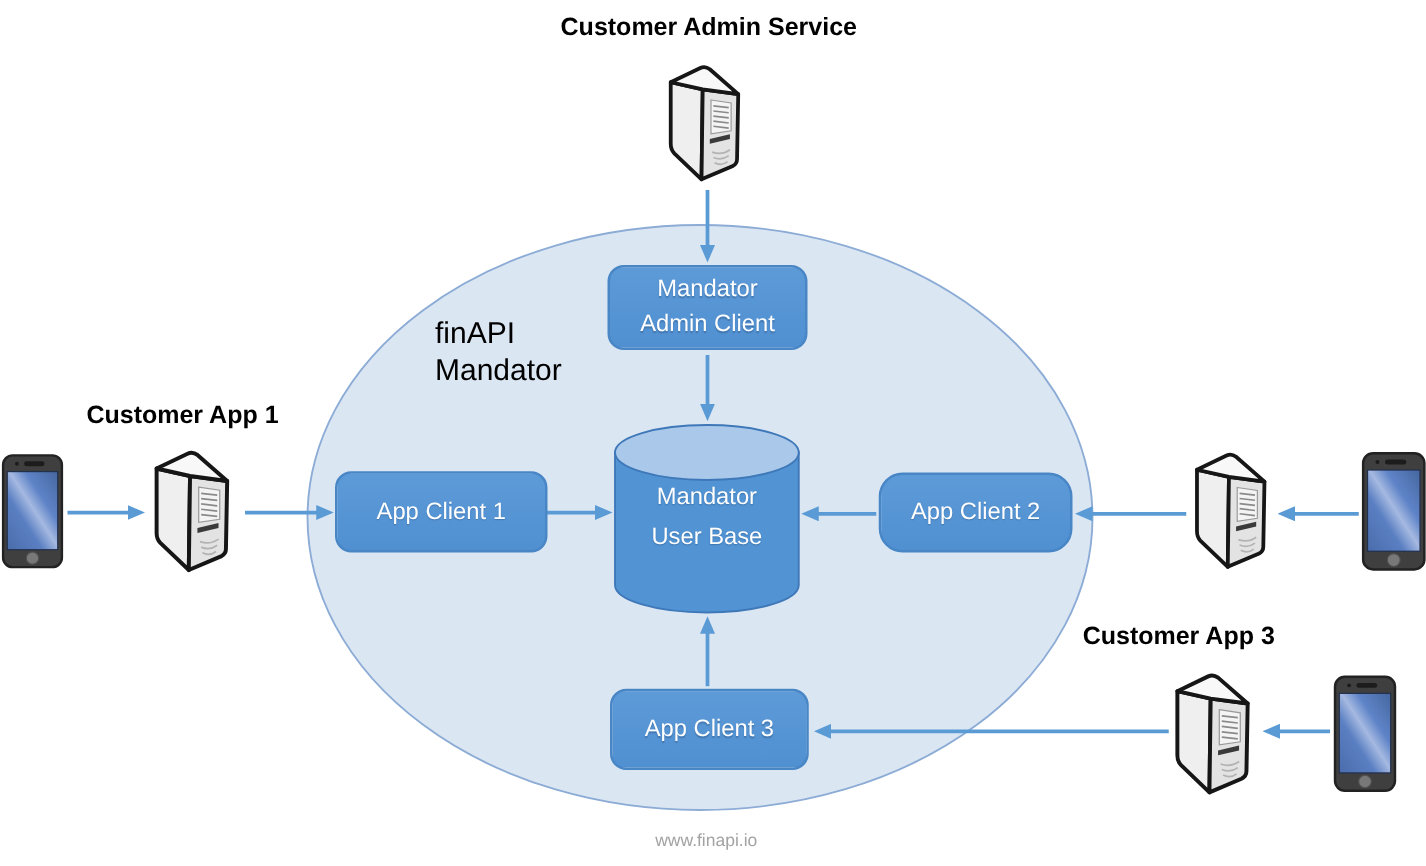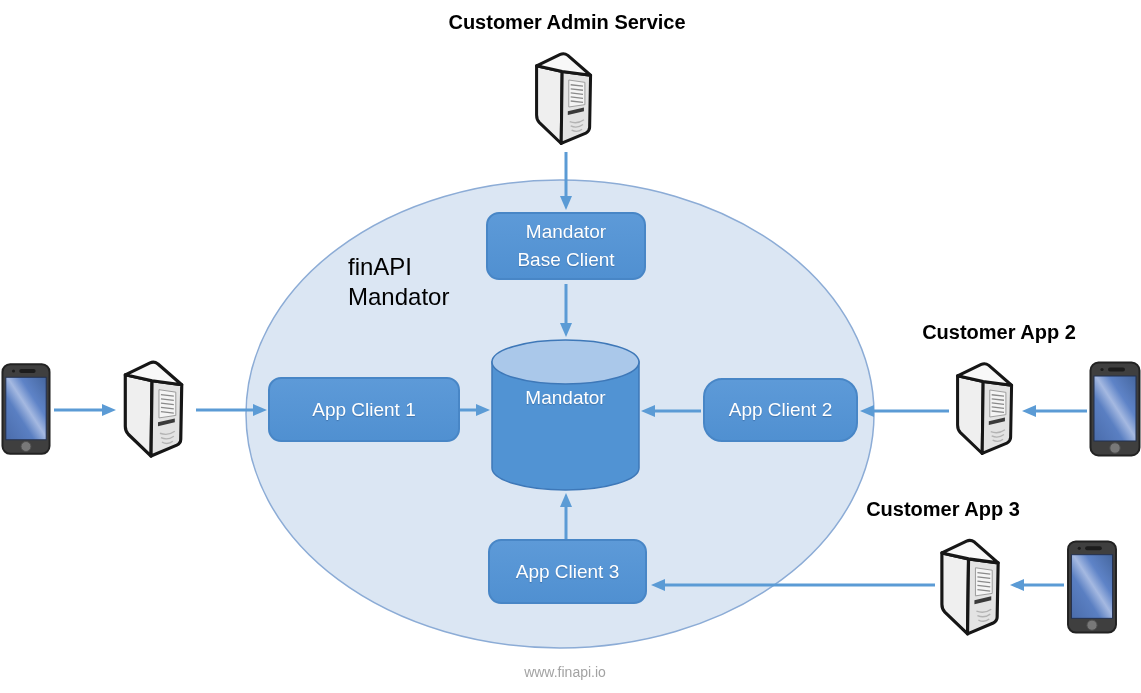--- a/index.html
+++ b/index.html
@@ -107,44 +107,45 @@
     <use href="#icon-server" x="117" y="357" width="76" height="103"></use>
     <use href="#icon-server" x="950" y="357" width="72" height="102"></use>
     <use href="#icon-server" x="934" y="533" width="75" height="107"></use>
 
     <use href="#icon-phone" x="1" y="361" width="50" height="96"></use>
     <use href="#icon-phone" x="1089" y="361" width="52" height="96"></use>
     <use href="#icon-phone" x="1066" y="540" width="52" height="94"></use>
   </svg>
 
   <div class="ext-label" style="left:567px;top:11px;">Customer Admin Service</div>
-  <div class="ext-label" style="left:999px;top:321px;">Customer App 2</div>
+  <div class="ext-label" style="left:146px;top:321px;">Customer App 1</div>
   <div class="ext-label" style="left:943px;top:498px;">Customer App 3</div>
 
   <div class="boundary-label">
     <div>finAPI</div>
     <div>Mandator</div>
   </div>
 
   <div class="node" style="left:486px;top:212px;width:160px;height:68px;">
     <span>Mandator</span>
-    <span>Base Client</span>
+    <span>Admin Client</span>
   </div>
 
-  <div class="node" style="left:268px;top:377px;width:192px;height:65px;">
+  <div class="node" style="left:268px;top:377px;width:170px;height:65px;">
     <span>App Client 1</span>
   </div>
 
   <div class="node" style="left:703px;top:378px;width:155px;height:64px;border-radius:19px;">
     <span>App Client 2</span>
   </div>
 
-  <div class="node" style="left:488px;top:539px;width:159px;height:65px;text-align:center;">
+  <div class="node" style="left:488px;top:551px;width:159px;height:65px;text-align:center;">
     <span>App Client 3</span>
   </div>
 
   <div class="cyl-label">
     <div>Mandator</div>
+    <div>User Base</div>
   </div>
 
   <div class="footer">www.finapi.io</div>
 
 </div>
 
 </body></html>

